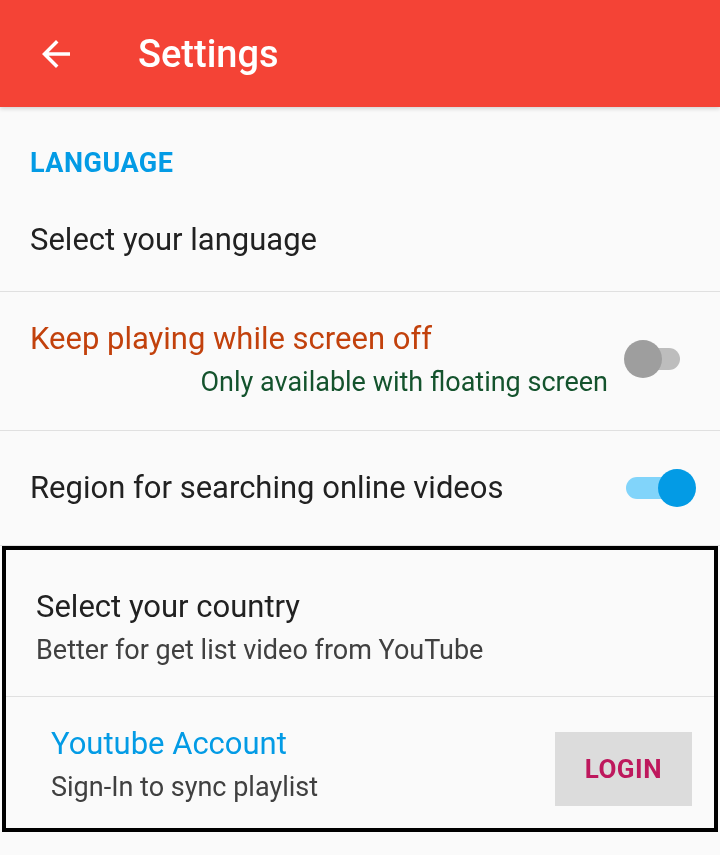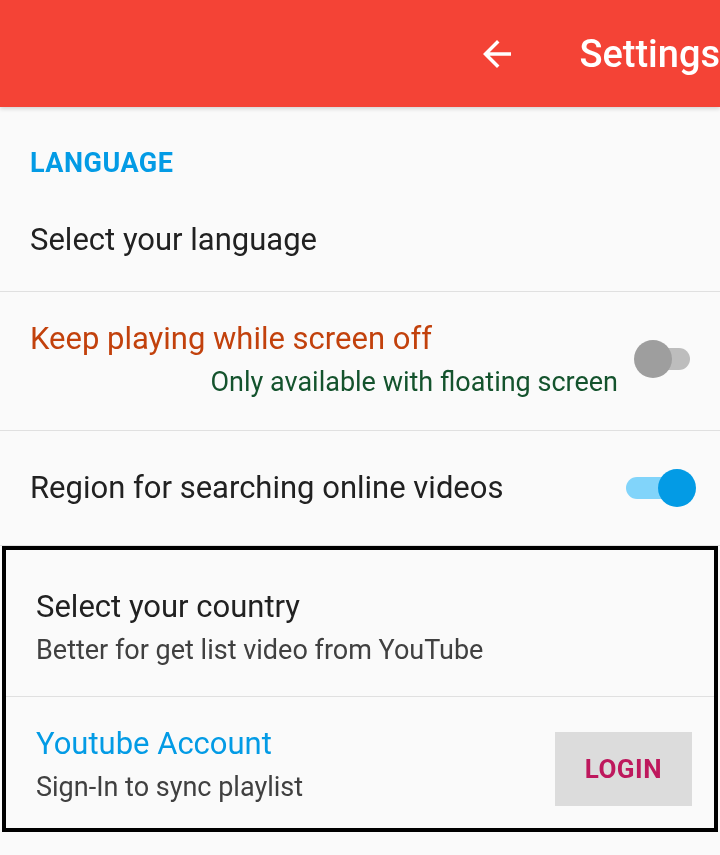--- a/index.html
+++ b/index.html
@@ -14,21 +14,20 @@
       background: #fafafa;
       overflow: hidden;
     }
     .toolbar {
       background: #f44336;
       height: 107px;
       display: flex;
       align-items: center;
       padding-left: 32px;
       box-shadow: 0 2px 4px rgba(0,0,0,0.15);
-      justify-content: flex-end;
     }
     .back-btn {
       width: 48px;
       height: 48px;
       display: flex;
       align-items: center;
       justify-content: center;
       cursor: pointer;
     }
     .back-btn svg {
@@ -46,21 +45,21 @@
       padding: 0;
     }
     .section-header {
       color: #039be5;
       font-size: 27px;
       font-weight: 700;
       letter-spacing: 0.5px;
       padding: 40px 30px 14px 30px;
     }
     .row {
-      padding: 26px 20px 30px 30px;
+      padding: 26px 30px 30px 30px;
       border-bottom: 1px solid #e0e0e0;
       display: flex;
       align-items: center;
       justify-content: space-between;
     }
     .row-text {
       flex: 1;
     }
     .row-title {
       color: #212121;
@@ -140,20 +139,21 @@
       padding: 22px 30px;
       border: none;
       cursor: pointer;
       letter-spacing: 0.5px;
       margin-left: 16px;
       align-self: flex-end;
     }
     .row.youtube-row {
       align-items: flex-start;
       padding: 26px 22px 22px 30px;
+      margin-left: 15px;
     }
     .row.country-row {
       padding: 36px 30px 28px 30px;
     }
   </style>
 </head>
 <body>
 
 <div class="toolbar">
   <div class="back-btn">

